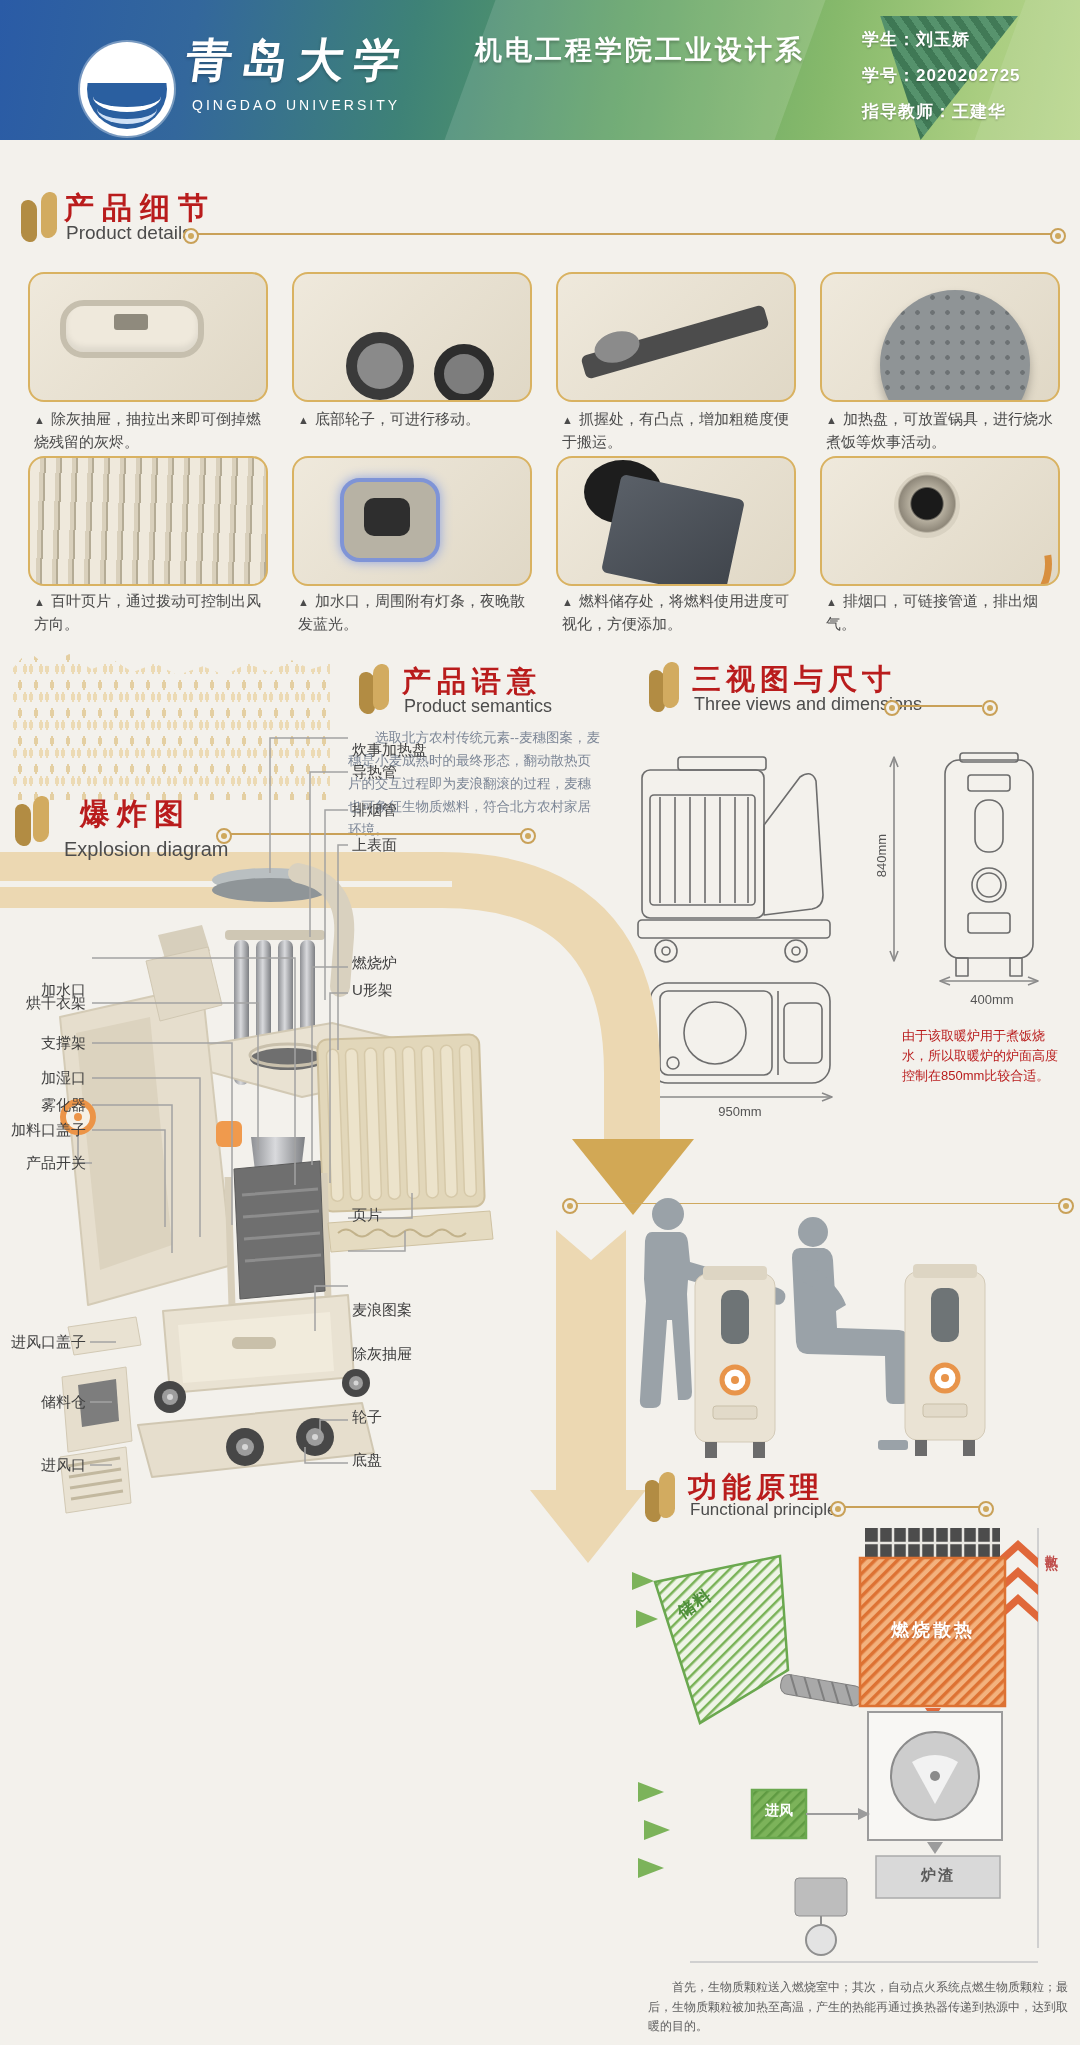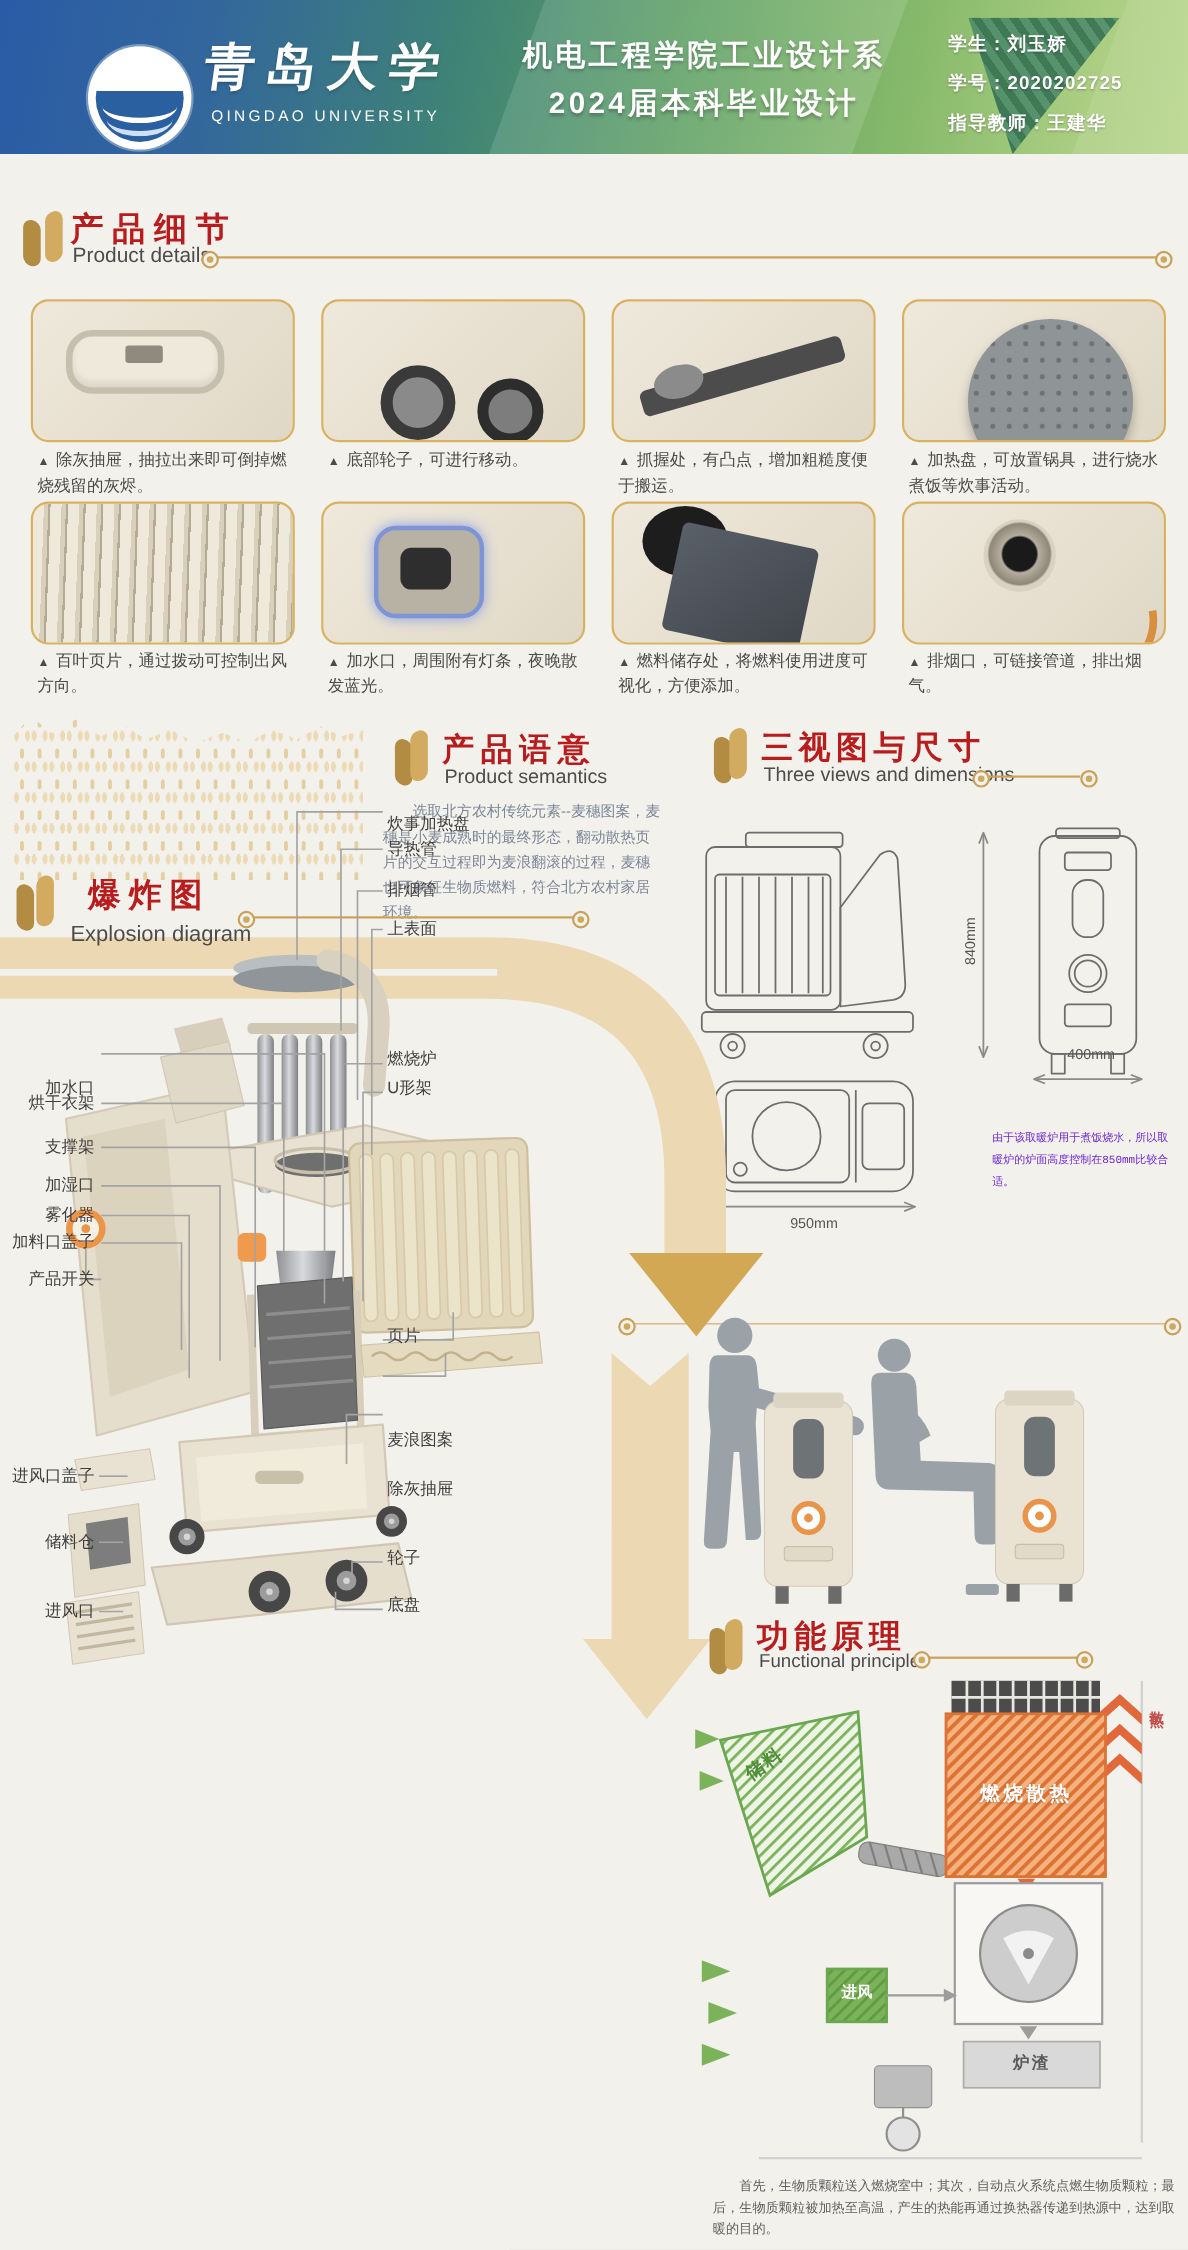--- a/index.html
+++ b/index.html
@@ -52,21 +52,21 @@
   .cap .mark{color:#4b4b4b;font-size:11px;margin-right:6px;}
   
   .wheatfield{position:absolute;left:12px;top:648px;width:318px;height:152px;
     background-image:
       radial-gradient(ellipse 3.4px 8px at 8px 9px,#e4cfa2 60%,transparent 62%),
       radial-gradient(ellipse 3.4px 8px at 3px 21px,#ecdab4 60%,transparent 62%),
       radial-gradient(ellipse 3.4px 8px at 13px 21px,#ecdab4 60%,transparent 62%);
     background-size:16px 28px;
     clip-path:polygon(0 14%,5% 2%,11% 12%,18% 4%,25% 14%,32% 8%,38% 16%,45% 10%,52% 18%,60% 12%,67% 18%,74% 10%,81% 16%,88% 8%,94% 14%,100% 10%,100% 100%,0 100%);}
   .para{position:absolute;color:#7d8797;text-indent:2em;}
-  .note{position:absolute;color:#6d28d9;font-size:10px;line-height:20px;font-family:Liberation Mono, monospace;}
+  .note{position:absolute;color:#b91c1c;font-size:13px;line-height:20px;}
   .dim{position:absolute;color:#555;font-size:13px;text-align:center;white-space:nowrap;}
   .exlabel{position:absolute;font-size:15px;color:#3f3f3f;line-height:20px;white-space:nowrap;}
   .exlabel.l{width:82px;left:4px;text-align:right;}
   .exlabel.r{left:352px;}
   .plabel{position:absolute;font-weight:bold;white-space:nowrap;}
   #desc{position:absolute;left:648px;top:1978px;width:426px;font-size:12px;line-height:19.5px;color:#5f5f5f;text-indent:2em;}
 </style>
 </head>
 <body>
 
@@ -79,21 +79,20 @@
     <div class="emblem">
       <div class="inner">
           <div class="wave1"></div>
           <div class="wave2"></div>
         </div>
     </div>
     <div class="logo-cn">青岛大学</div>
     <div class="logo-en">QINGDAO UNIVERSITY</div>
     <div class="dept">
       <div>机电工程学院工业设计系</div>
-      <div>2024届本科毕业设计</div>
     </div>
     <div class="hinfo" style="top:28px;"><span>学生：</span><span>刘玉娇</span></div>
     <div class="hinfo" style="top:64px;"><span>学号：</span><span>2020202725</span></div>
     <div class="hinfo" style="top:100px;"><span>指导教师：</span><span>王建华</span></div>
   </div>
 
   <div class="wicon" style="left:20px;top:192px;"></div>
   <div class="sec-cn" style="left:64px;top:188px;font-size:30px;letter-spacing:8px;">产品细节</div>
   <div class="sec-en" style="left:66px;top:222px;font-size:19px;">Product details</div>
   <span class="ring" style="left:183px;top:228px;">
@@ -172,21 +171,21 @@
       <rect x="30" y="246" width="112" height="84" rx="8"></rect>
       <circle cx="85" cy="288" r="31"></circle>
       <circle cx="43" cy="318" r="6"></circle>
       <path d="M148,246 v84"></path>
       <rect x="154" y="258" width="38" height="60" rx="6"></rect>
       <path d="M20,352 H200" stroke="#8a8a8a"></path>
       <path d="M28,348 L18,352 L28,356 M192,348 L202,352 L192,356" stroke="#8a8a8a"></path>
     </g>
   </svg>
   <div class="dim" style="left:860px;top:848px;transform:rotate(-90deg);transform-origin:center;">840mm</div>
-  <div class="dim" style="left:944px;top:951px;width:96px;">400mm</div>
+  <div class="dim" style="left:944px;top:992px;width:96px;">400mm</div>
   <div class="dim" style="left:692px;top:1104px;width:96px;">950mm</div>
   <div class="note" style="left:902px;top:1026px;width:168px;">由于该取暖炉用于煮饭烧水，所以取暖炉的炉面高度控制在850mm比较合适。</div>
 
   <svg class="abs" style="left:0;top:845px;" width="700" height="730" viewBox="0 0 700 730">
     <path d="M0,35 H442 Q632,35 632,228 V296" fill="none" stroke="#ecd8b2" stroke-width="56"></path>
     <path d="M0,39 H452" stroke="#f3f1ec" stroke-width="6" fill="none"></path>
     <polygon points="572,294 694,294 633,370" fill="#d2a855"></polygon>
     <polygon points="556,385 591,415 626,385 626,645 646,645 588,718 530,645 556,645" fill="#ecd8b2"></polygon>
   </svg>
 

